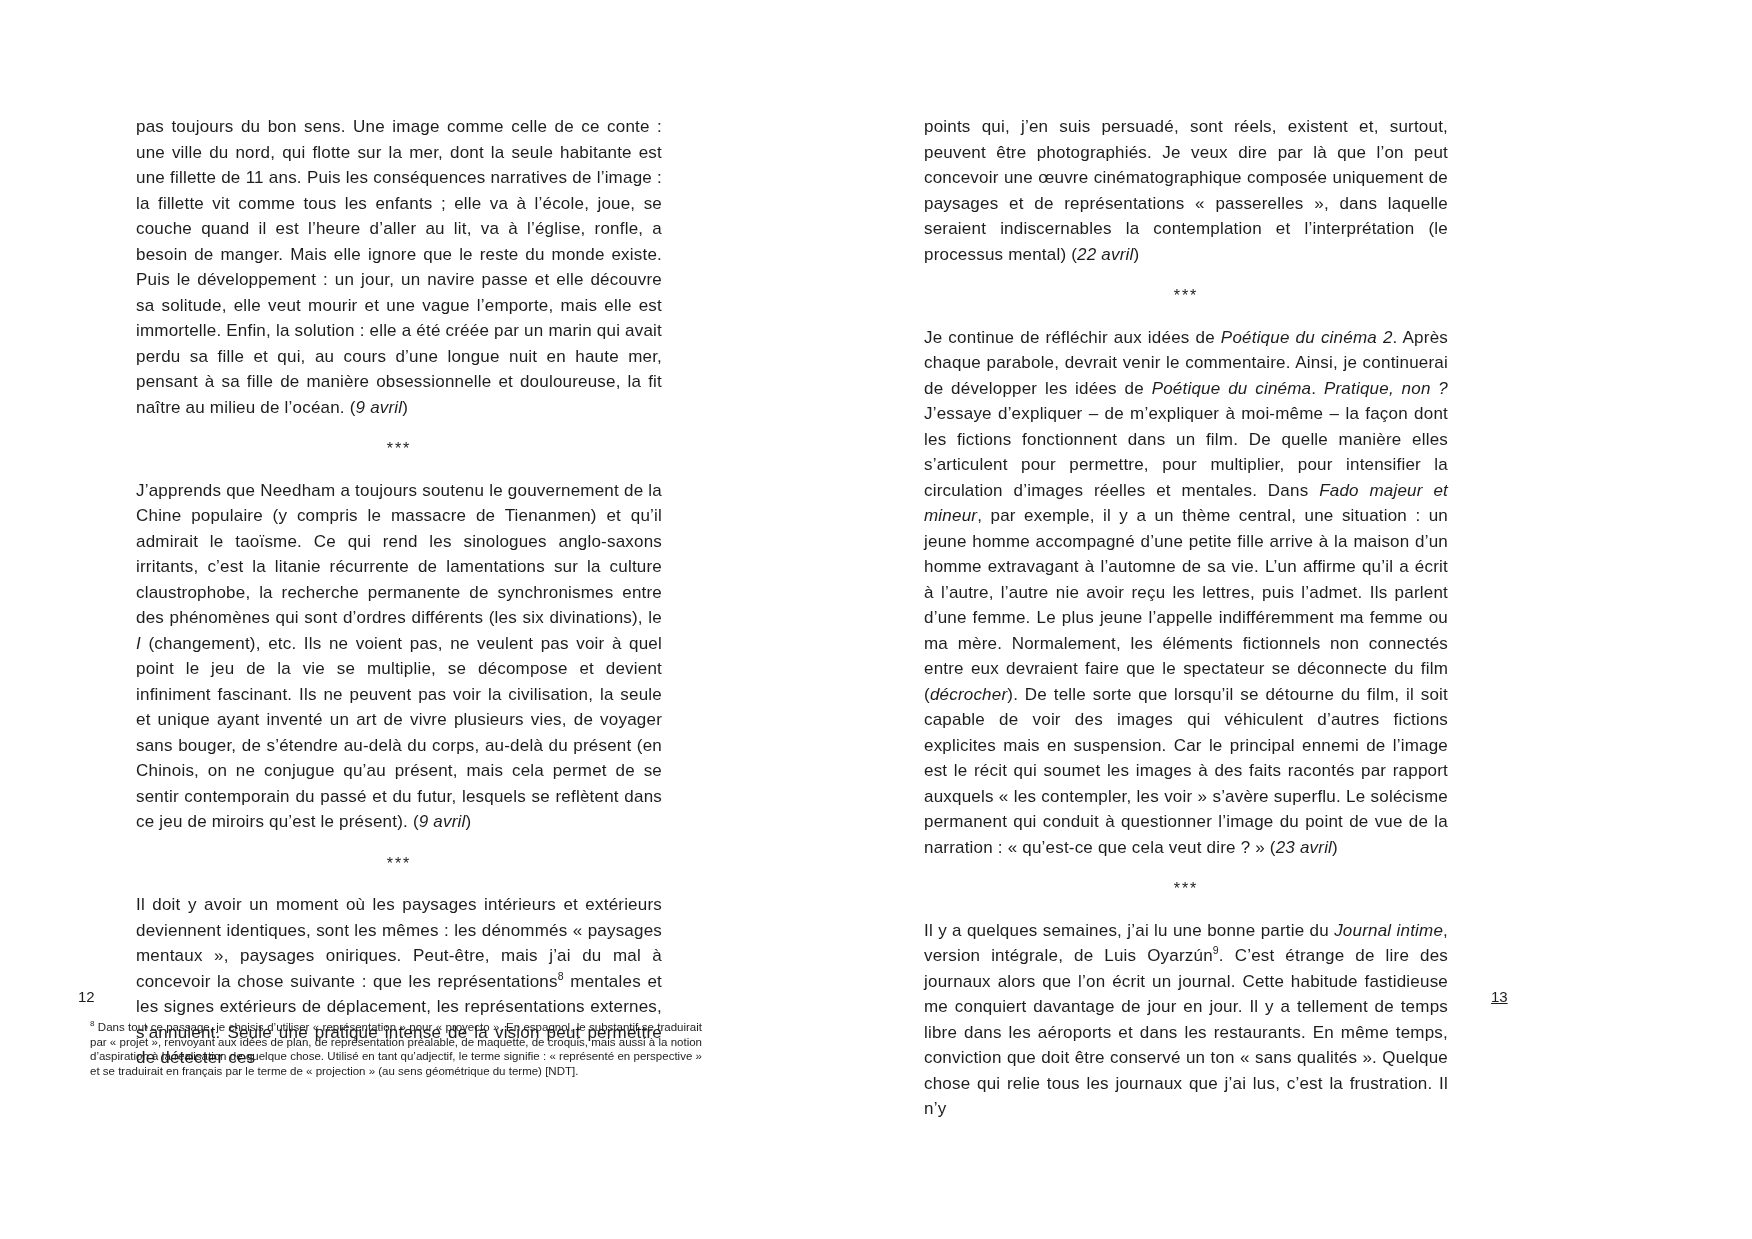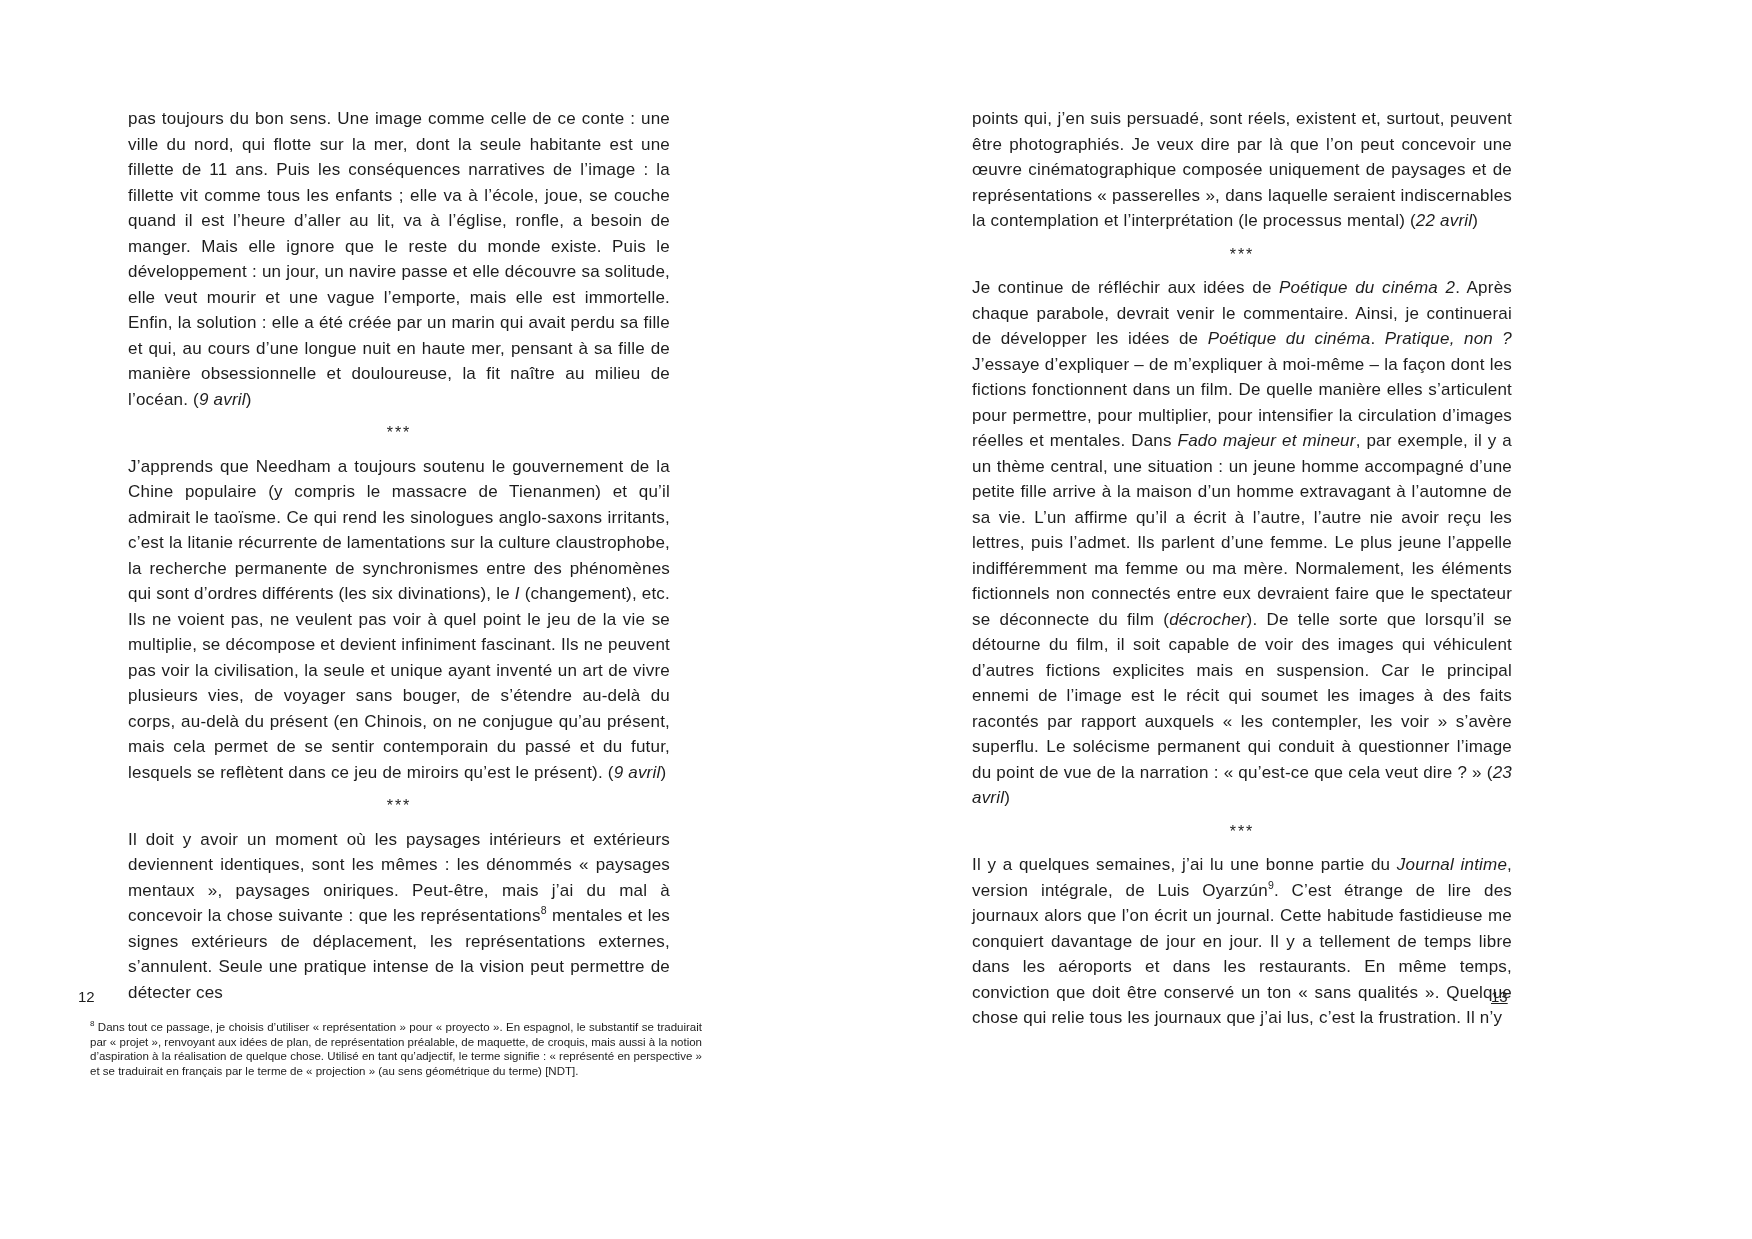--- a/index.html
+++ b/index.html
@@ -16,22 +16,22 @@
   .page { position: absolute; inset: 0; pointer-events: none; }
   .text-block {
     position: absolute;
     top: 98px;
     font-size: 17px;
     line-height: 25.5px;
     text-align: justify;
     letter-spacing: 0.2px;
   }
   .text-left  { left: 120px; width: 558px; }
-  .text-right { left: 964px; width: 556px; }
-  p.para { margin: 8px; }
+  .text-right { left: 908px; width: 556px; }
+  p.para { margin: 16px; }
   p.sep {
     text-align: center;
     margin: 8px 0 4px 0;
     letter-spacing: 2px;
     font-size: 16px;
   }
   i { font-style: italic; }
   .text-block sup {
     font-size: 0.62em;
     line-height: 0;

